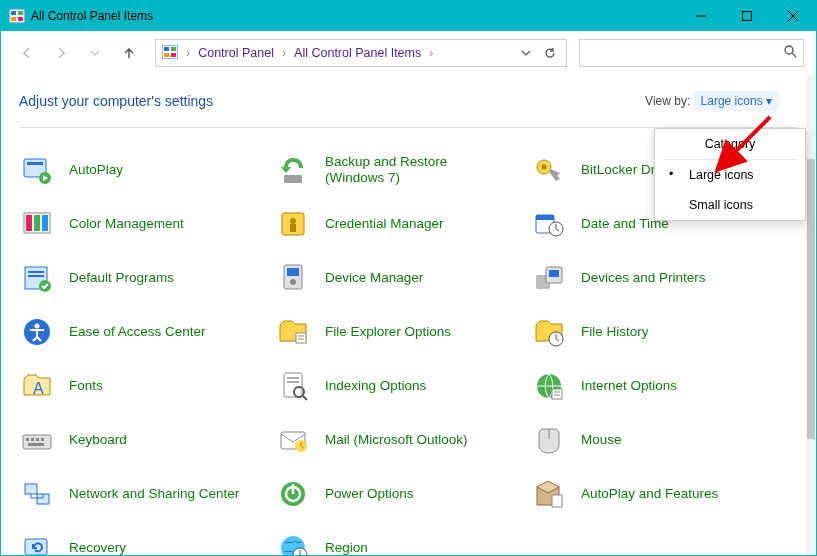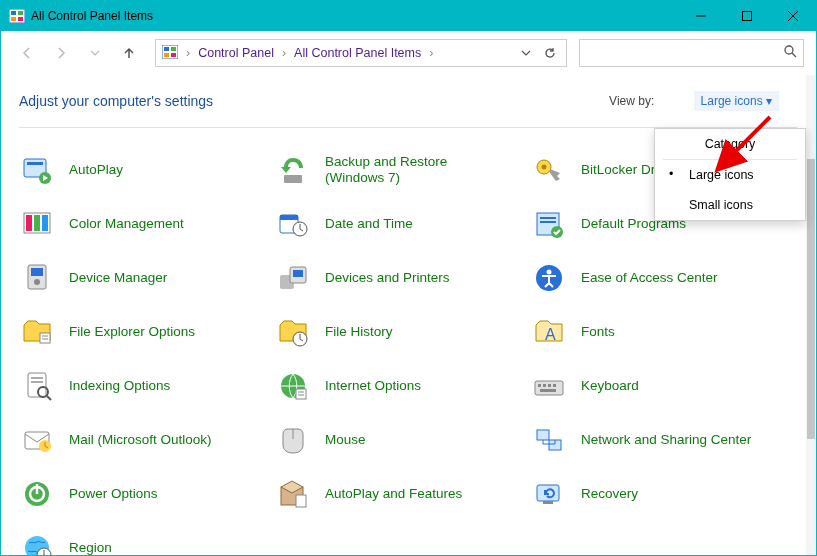--- a/index.html
+++ b/index.html
@@ -22,21 +22,21 @@
   .addrbox .tail { flex:1; }
   .addrbox .dd, .addrbox .refresh { width:20px; display:flex; justify-content:center; color:#555; }
   .searchbox { width:225px; height:28px; border:1px solid #ccc; display:flex; align-items:center; padding:0 6px; }
   .searchbox input { flex:1; border:none; outline:none; font-size:12.5px; background:transparent; }
   .searchbox .sicon { color:#555; }
   
   .content { position:absolute; top:74px; left:0; right:10px; bottom:0; overflow:hidden; padding:0 9px 0 18px; }
   .settings-head { display:flex; align-items:center; justify-content:space-between; padding:18px 18px 18px 0; }
   .settings-head h1 { font-size:14px; font-weight:400; color:var(--textblue); margin:0; }
   .viewby { font-size:12px; color:#444; }
-  .viewby .vb-btn { color:#2a6fd6; border:1px solid transparent; padding:2px 6px; background:#eef4fb;margin-left:36px; }
+  .viewby .vb-btn { color:#2a6fd6; border:1px solid transparent; padding:2px 6px; background:#eef4fb; }
   .divider { height:1px; background:var(--border); margin-right:0; }
   .grid { display:grid; grid-template-columns:repeat(3,1fr); column-gap:0; row-gap:14px; padding:22px 10px 10px 0; }
   .item { display:flex; align-items:center; gap:14px; height:40px; cursor:pointer; }
   .item .ic { width:36px; height:36px; flex:0 0 36px; display:flex; align-items:center; justify-content:center; }
   .item .lbl { color:var(--link); font-size:13.5px; line-height:1.2; max-width:180px; }
   
   .popup { position:absolute; top:127px; right:10px; width:152px; background:#fff; border:1px solid #d0d0d0; box-shadow:0 4px 10px rgba(0,0,0,0.18); font-size:12.5px; z-index:5; }
   .popup .opt { padding:8px 12px 8px 34px; position:relative; }
   .popup .opt.hdr { text-align:center; padding-left:12px; }
   .popup .opt.sel::before { content:"•"; position:absolute; left:14px; top:7px; }
@@ -189,20 +189,30 @@
             <rect x="6" y="8" width="6" height="16" fill="#e91e63"></rect>
             <rect x="14" y="8" width="6" height="16" fill="#4caf50"></rect>
             <rect x="22" y="8" width="6" height="16" fill="#2196f3"></rect>
           </svg>
         </span>
         <span class="lbl">Color Management</span>
       </div>
       <div class="item">
         <span class="ic">
           <svg width="34" height="34" viewBox="0 0 34 34">
+            <rect x="6" y="6" width="22" height="22" rx="2" fill="#ffd54f" stroke="#b28900"></rect>
+            <circle cx="17" cy="14" r="3" fill="#b28900"></circle>
+            <rect x="14" y="17" width="6" height="8" fill="#b28900"></rect>
+          </svg>
+        </span>
+        <span class="lbl">Credential Manager</span>
+      </div>
+      <div class="item">
+        <span class="ic">
+          <svg width="34" height="34" viewBox="0 0 34 34">
             <rect x="4" y="8" width="18" height="18" rx="2" fill="#fff" stroke="#2a6fd6"></rect>
             <rect x="4" y="8" width="18" height="5" fill="#2a6fd6"></rect>
             <circle cx="24" cy="22" r="7" fill="#fff" stroke="#555"></circle>
             <path d="M24 17v5l3 2" stroke="#555" fill="none"></path>
           </svg>
         </span>
         <span class="lbl">Date and Time</span>
       </div>
       <div class="item">
         <span class="ic">

